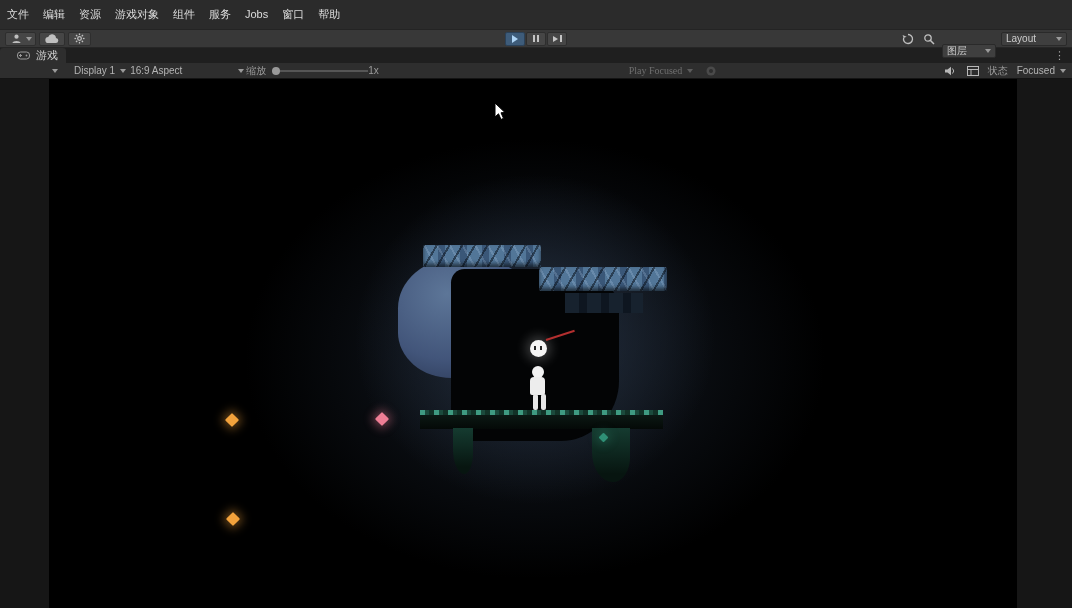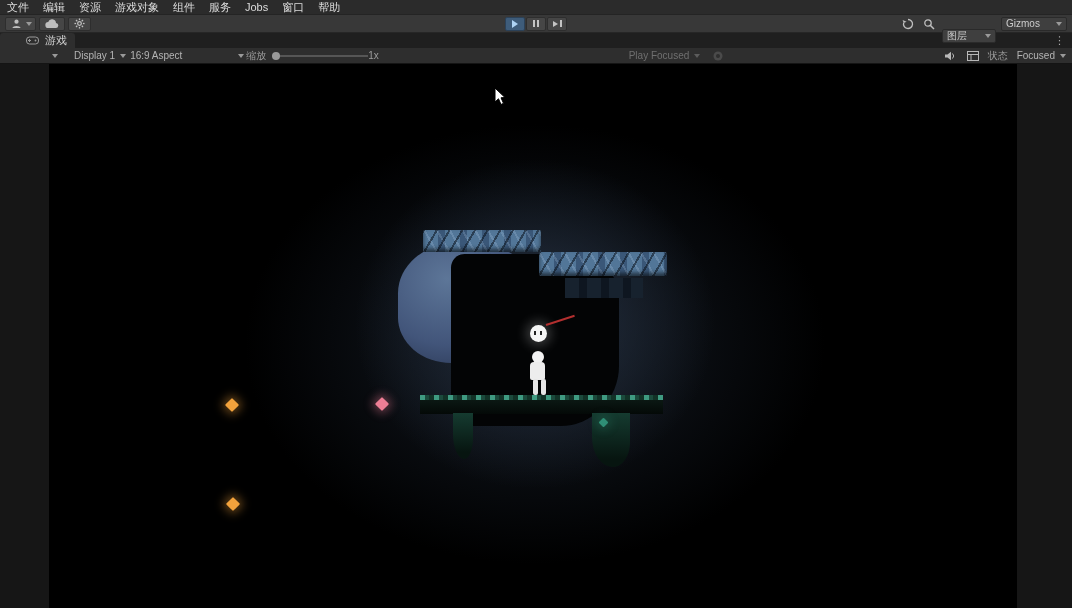--- a/index.html
+++ b/index.html
@@ -1,21 +1,21 @@
 <!DOCTYPE html>
 <html><head>
 <meta charset="utf-8">
 <style>
   * { box-sizing: border-box; margin: 0; padding: 0; }
   html,body { width:1072px; height:608px; overflow:hidden; background:#161616;
     font-family:"Liberation Sans", sans-serif; }
   .window { width:1072px; height:608px; display:flex; flex-direction:column; }
 
   
-  .menubar { height:15px; flex:0 0 auto; background:#2b2b2b; display:flex; align-items:center;
+  .menubar { height:30px; flex:0 0 auto; background:#2b2b2b; display:flex; align-items:center;
     font-size:11px; color:#dcdcdc; border-bottom:1px solid #242424; }
   .menu-item { padding:0 7px; line-height:15px; cursor:default; }
 
   
   .toolbar { height:18px; flex:0 0 auto; background:#383838; border-bottom:1px solid #262626;
     display:flex; align-items:center; position:relative; }
   .tb-left { display:flex; align-items:center; gap:3px; padding-left:5px; }
   .tb-center { position:absolute; left:50%; transform:translateX(-50%); display:flex; gap:1px; }
   .tb-right { margin-left:auto; display:flex; align-items:center; gap:5px; padding-right:5px; }
   .tbtn { min-width:20px; height:14px; background:#464646; border:1px solid #2e2e2e; border-radius:2px;
@@ -31,30 +31,30 @@
     border-top:4px solid #9a9a9a; display:inline-block; }
   .caret.dim { border-top-color:#5c5c5c; }
   .dd { height:14px; background:#3f3f3f; border:1px solid #2a2a2a; border-radius:2px;
     display:flex; align-items:center; justify-content:space-between; font-size:10px; color:#cccccc;
     padding:0 4px; }
   .dd.layers { width:54px;margin-top:24px; }
   .dd.layout { width:66px; }
 
   
   .tabrow { height:15px; flex:0 0 auto; background:#1f1f1f; display:flex; align-items:stretch; }
-  .tab { display:flex; align-items:center; gap:4px; background:#2e2e2e; padding:0 8px 0 24px;
+  .tab { display:flex; align-items:center; gap:4px; background:#2e2e2e; padding:0 8px 0 15px;
     font-size:11px; color:#d0d0d0; border-radius:3px 3px 0 0; }
   .kebab { margin-left:auto; color:#a8a8a8; font-size:11px; line-height:15px; padding:0 7px; }
 
   
   .gametoolbar { height:16px; flex:0 0 auto; background:#2e2e2e; border-bottom:1px solid #141414;
     display:flex; align-items:center; font-size:10px; color:#b4b4b4; }
   .gt-dd { display:flex; align-items:center; gap:5px; height:32px; padding:0 2px; }
   .gt-dd.aspect { width:118px; justify-content:space-between; }
-  .gt-dd.disabled span { color:#6f6f6f; }
+  .gt-dd.disabled span { color:#6f6f6f;font-family:Liberation Serif, serif; }
   .gt-label { color:#9c9c9c; }
   .standalone { margin-left:52px; }
   .slider { width:96px; height:2px; background:#565656; position:relative; margin-left:6px; }
   .knob { position:absolute; left:0; top:-3px; width:8px; height:8px; border-radius:50%; background:#999; }
   .gt-right { margin-left:auto; display:flex; align-items:center; gap:7px; padding-right:4px; }
 
   
   .viewport { position:relative; flex:1; background:#161616; }
   .game-render { position:absolute; left:49px; top:0; width:968px; height:544px; background:#000;
     overflow:hidden; }
@@ -165,21 +165,21 @@
         <svg width="12" height="12" viewBox="0 0 12 12">
             <circle cx="5" cy="5" r="3.2" fill="none" stroke="#bfbfbf" stroke-width="1.3"></circle>
             <line x1="7.5" y1="7.5" x2="11" y2="11" stroke="#bfbfbf" stroke-width="1.5"></line>
           </svg>
       </span>
       <div class="dd layers">
         <span>图层</span>
         <span class="caret"></span>
       </div>
       <div class="dd layout">
-        <span>Gizmos</span>
+        <span>Layout</span>
         <span class="caret"></span>
       </div>
     </div>
   </div>
 
   <div class="tabrow">
     <div class="tab">
       <span class="icon-btn">
         <svg width="13" height="9" viewBox="0 0 13 9">
             <rect x="0.5" y="1" width="12" height="7" rx="3" fill="none" stroke="#9a9a9a"></rect>

